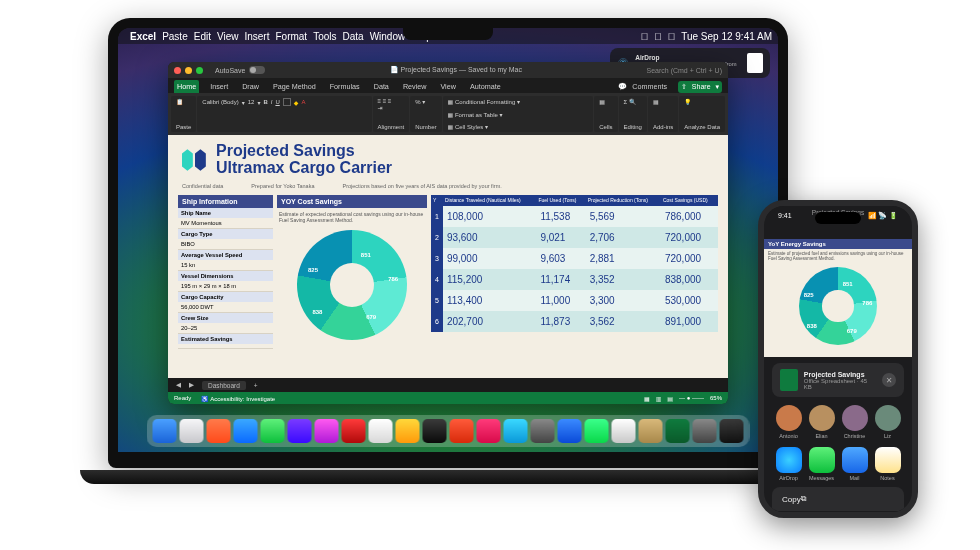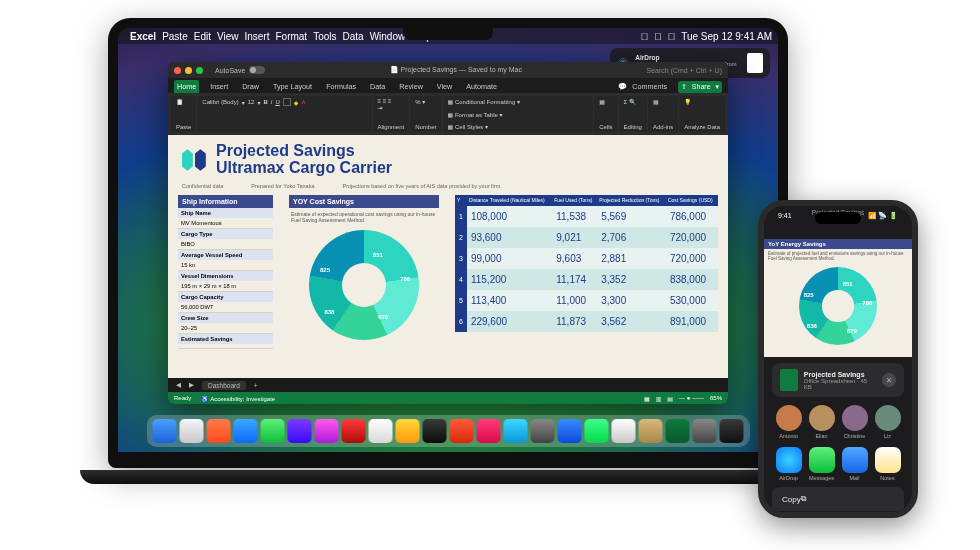--- a/index.html
+++ b/index.html
@@ -27,21 +27,21 @@
 .ribbon{height:42px;background:#2d2d2d;display:flex;gap:1px;padding:3px;font-size:6px;color:#ccc}
 .group{background:#262626;border-radius:2px;padding:2px 5px;display:flex;flex-direction:column;justify-content:space-between}
 .group .tools{display:flex;gap:3px;align-items:center;flex-wrap:wrap}
 .a-box{width:8px;height:8px;border:1px solid #666;display:inline-block}
 .sheet-area{flex:1;background:#f3eee3;overflow:hidden;display:flex;flex-direction:column}
 .doc-head{padding:8px 14px 4px;display:flex;gap:8px;align-items:center}
 .logo-w{width:26px;height:22px}
 .logo-w svg{width:100%;height:100%}
 .doc-title{color:#1e3a8a;font-weight:600;font-size:16px;line-height:1.05}
 .meta-row{display:flex;padding:2px 14px;font-size:5.5px;color:#666;gap:28px}
-.content{display:flex;padding:4px 10px 6px;gap:16px;flex:1}
+.content{display:flex;padding:4px 10px 6px;gap:4px;flex:1}
 .shipinfo{width:95px;font-size:5.8px}
 .shipinfo .hdr{background:#3b4a8c;color:#fff;padding:3px 4px;font-weight:600;font-size:7px}
 .shipinfo .row{border-bottom:1px solid #d8d2c4;padding:2px 3px}
 .shipinfo .lab{background:#dce2f0;font-weight:600;padding:2px 3px}
 .yoy{width:150px;font-size:5.8px}
 .yoy .hdr{background:#3b4a8c;color:#fff;padding:3px 4px;font-weight:600;font-size:7px}
 .yoy .desc{font-size:5px;color:#555;padding:3px 2px}
 .pie-wrap{width:110px;height:110px;margin:4px auto;position:relative}
 .pie{width:100%;height:100%;border-radius:50%;background:conic-gradient(#2dd4bf 0 82deg,#5eead4 82deg 155deg,#34d399 155deg 215deg,#14b8a6 215deg 280deg,#0891b2 280deg 360deg)}
 .donut-hole{position:absolute;inset:30%;background:#f3eee3;border-radius:50%}
@@ -133,21 +133,21 @@
               <i style="position:absolute;width:6px;height:6px;background:#aaa;border-radius:50%;top:1px;left:1px"></i>
             </span>
           <span style="flex:1;text-align:center">📄 <span>Projected Savings — Saved to my Mac</span></span>
           <span style="color:#888">Search (Cmd + Ctrl + U)</span>
         </div>
 
         <div class="ribbon-tabs">
           <span class="active">Home</span>
           <span>Insert</span>
           <span>Draw</span>
-          <span>Type Layout</span>
+          <span>Page Method</span>
           <span>Formulas</span>
           <span>Data</span>
           <span>Review</span>
           <span>View</span>
           <span>Automate</span>
           <div class="right">
             <span>💬 <span>Comments</span></span>
             <span class="sharebtn">⇧ <span>Share</span> ▾</span>
           </div>
         </div>
@@ -290,21 +290,21 @@
                     </tr>
                     <tr>
                       <td>5</td>
                       <td>113,400</td>
                       <td>11,000</td>
                       <td>3,300</td>
                       <td>530,000</td>
                     </tr>
                     <tr>
                       <td>6</td>
-                      <td>229,600</td>
+                      <td>202,700</td>
                       <td>11,873</td>
                       <td>3,562</td>
                       <td>891,000</td>
                     </tr>
                   </tbody>
                 </table>
             </div>
           </div>
         </div>
 

